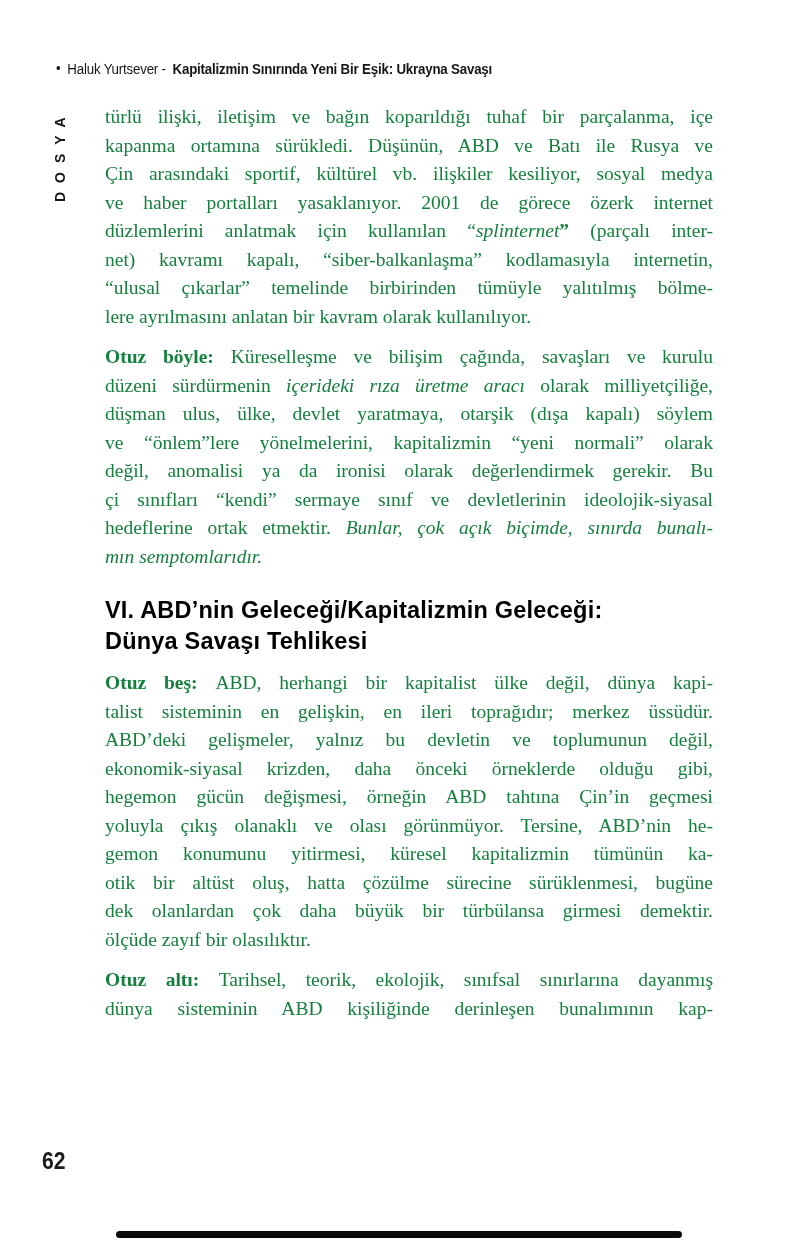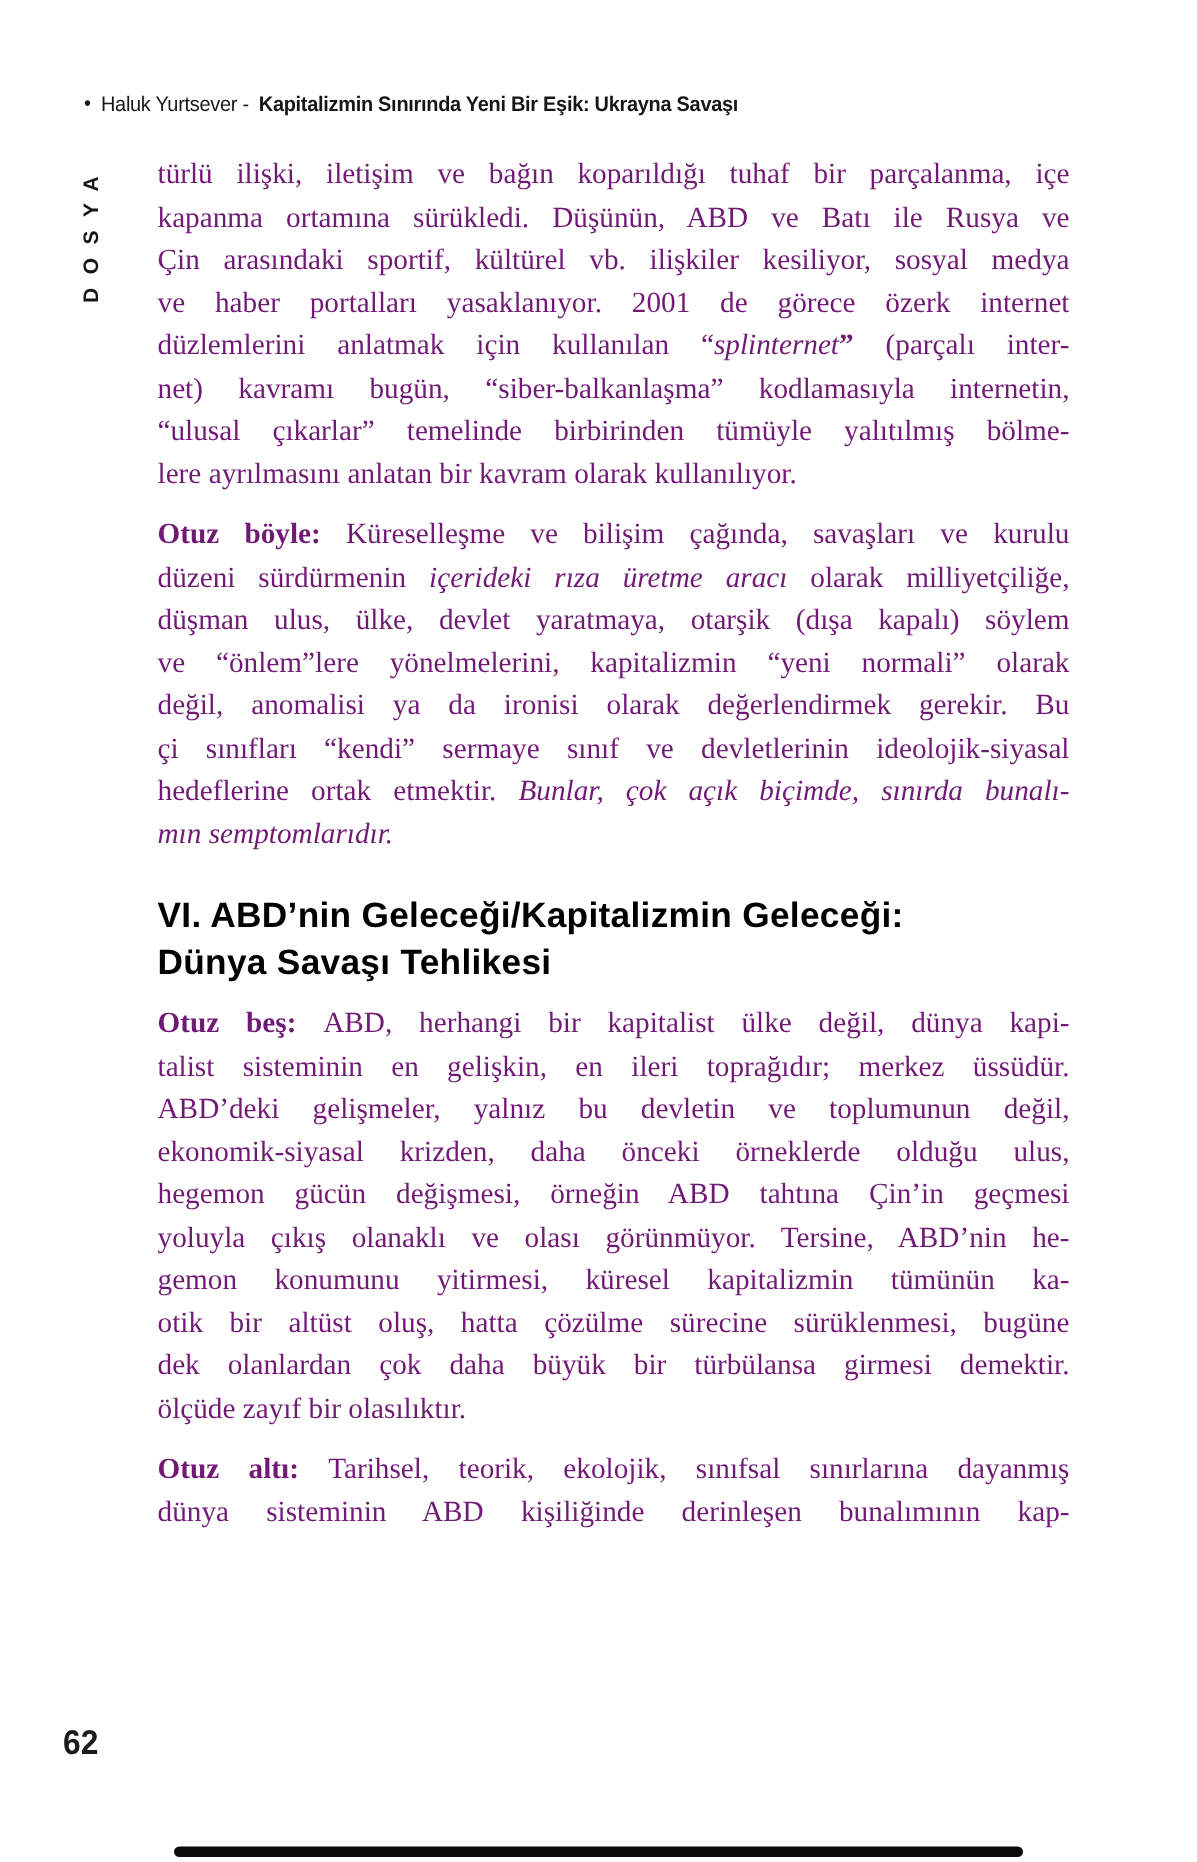--- a/index.html
+++ b/index.html
@@ -28,21 +28,21 @@
     font-weight:700; font-size:14px; letter-spacing:9px; color:#161616;
     white-space:nowrap;
   }
 
   
   .content { position:absolute; left:105px; top:103px; width:608px; }
   .para { margin:0 0 12px 0; }
   .line {
     font-size:19.5px; line-height:28.5px;
     text-align:justify; text-align-last:justify;
-    color:#701a75;
+    color:#15803d;
   }
   .line.endline { text-align-last:left; }
   .r-b { font-weight:700; }
   .r-i { font-style:italic; }
 
   .section-heading {
     font-family:"Liberation Sans", sans-serif; font-weight:700;
     font-size:23.5px; line-height:31px; color:#000000;
     letter-spacing:0.2px; margin:24px 0 12px 0;
   }
@@ -77,21 +77,21 @@
     <span class="dosya">DOSYA</span>
   </div>
 
   <div class="content" id="text-content">
       <div class="para">
         <div class="line"><span class="r-n">türlü ilişki, iletişim ve bağın koparıldığı tuhaf bir parçalanma, içe</span></div>
         <div class="line"><span class="r-n">kapanma ortamına sürükledi. Düşünün, ABD ve Batı ile Rusya ve</span></div>
         <div class="line"><span class="r-n">Çin arasındaki sportif, kültürel vb. ilişkiler kesiliyor, sosyal medya</span></div>
         <div class="line"><span class="r-n">ve haber portalları yasaklanıyor. 2001 de görece özerk internet</span></div>
         <div class="line"><span class="r-n">düzlemlerini anlatmak için kullanılan “</span><span class="r-i">splinternet</span><span class="r-b">”</span><span class="r-n"> (parçalı inter-</span></div>
-        <div class="line"><span class="r-n">net) kavramı bugün, “siber-balkanlaşma” kodlamasıyla internetin,</span></div>
+        <div class="line"><span class="r-n">net) kavramı kapalı, “siber-balkanlaşma” kodlamasıyla internetin,</span></div>
         <div class="line"><span class="r-n">“ulusal çıkarlar” temelinde birbirinden tümüyle yalıtılmış bölme-</span></div>
         <div class="line endline"><span class="r-n">lere ayrılmasını anlatan bir kavram olarak kullanılıyor.</span></div>
       </div>
       <div class="para">
         <div class="line"><span class="r-b">Otuz böyle: </span><span class="r-n">Küreselleşme ve bilişim çağında, savaşları ve kurulu</span></div>
         <div class="line"><span class="r-n">düzeni sürdürmenin </span><span class="r-i">içerideki rıza üretme aracı</span><span class="r-n"> olarak milliyetçiliğe,</span></div>
         <div class="line"><span class="r-n">düşman ulus, ülke, devlet yaratmaya, otarşik (dışa kapalı) söylem</span></div>
         <div class="line"><span class="r-n">ve “önlem”lere yönelmelerini, kapitalizmin “yeni normali” olarak</span></div>
         <div class="line"><span class="r-n">değil, anomalisi ya da ironisi olarak değerlendirmek gerekir. Bu</span></div>
         <div class="line"><span class="r-n">çi sınıfları “kendi” sermaye sınıf ve devletlerinin ideolojik-siyasal</span></div>
@@ -99,21 +99,21 @@
         <div class="line endline"><span class="r-i">mın semptomlarıdır.</span></div>
       </div>
       <div class="section-heading">
         <div>VI. ABD’nin Geleceği/Kapitalizmin Geleceği:</div>
         <div>Dünya Savaşı Tehlikesi</div>
       </div>
       <div class="para">
         <div class="line"><span class="r-b">Otuz beş: </span><span class="r-n">ABD, herhangi bir kapitalist ülke değil, dünya kapi-</span></div>
         <div class="line"><span class="r-n">talist sisteminin en gelişkin, en ileri toprağıdır; merkez üssüdür.</span></div>
         <div class="line"><span class="r-n">ABD’deki gelişmeler, yalnız bu devletin ve toplumunun değil,</span></div>
-        <div class="line"><span class="r-n">ekonomik-siyasal krizden, daha önceki örneklerde olduğu ulus,</span></div>
+        <div class="line"><span class="r-n">ekonomik-siyasal krizden, daha önceki örneklerde olduğu gibi,</span></div>
         <div class="line"><span class="r-n">hegemon gücün değişmesi, örneğin ABD tahtına Çin’in geçmesi</span></div>
         <div class="line"><span class="r-n">yoluyla çıkış olanaklı ve olası görünmüyor. Tersine, ABD’nin he-</span></div>
         <div class="line"><span class="r-n">gemon konumunu yitirmesi, küresel kapitalizmin tümünün ka-</span></div>
         <div class="line"><span class="r-n">otik bir altüst oluş, hatta çözülme sürecine sürüklenmesi, bugüne</span></div>
         <div class="line"><span class="r-n">dek olanlardan çok daha büyük bir türbülansa girmesi demektir.</span></div>
         <div class="line endline"><span class="r-n">ölçüde zayıf bir olasılıktır.</span></div>
       </div>
       <div class="para">
         <div class="line"><span class="r-b">Otuz altı: </span><span class="r-n">Tarihsel, teorik, ekolojik, sınıfsal sınırlarına dayanmış</span></div>
         <div class="line"><span class="r-n">dünya sisteminin ABD kişiliğinde derinleşen bunalımının kap-</span></div>

